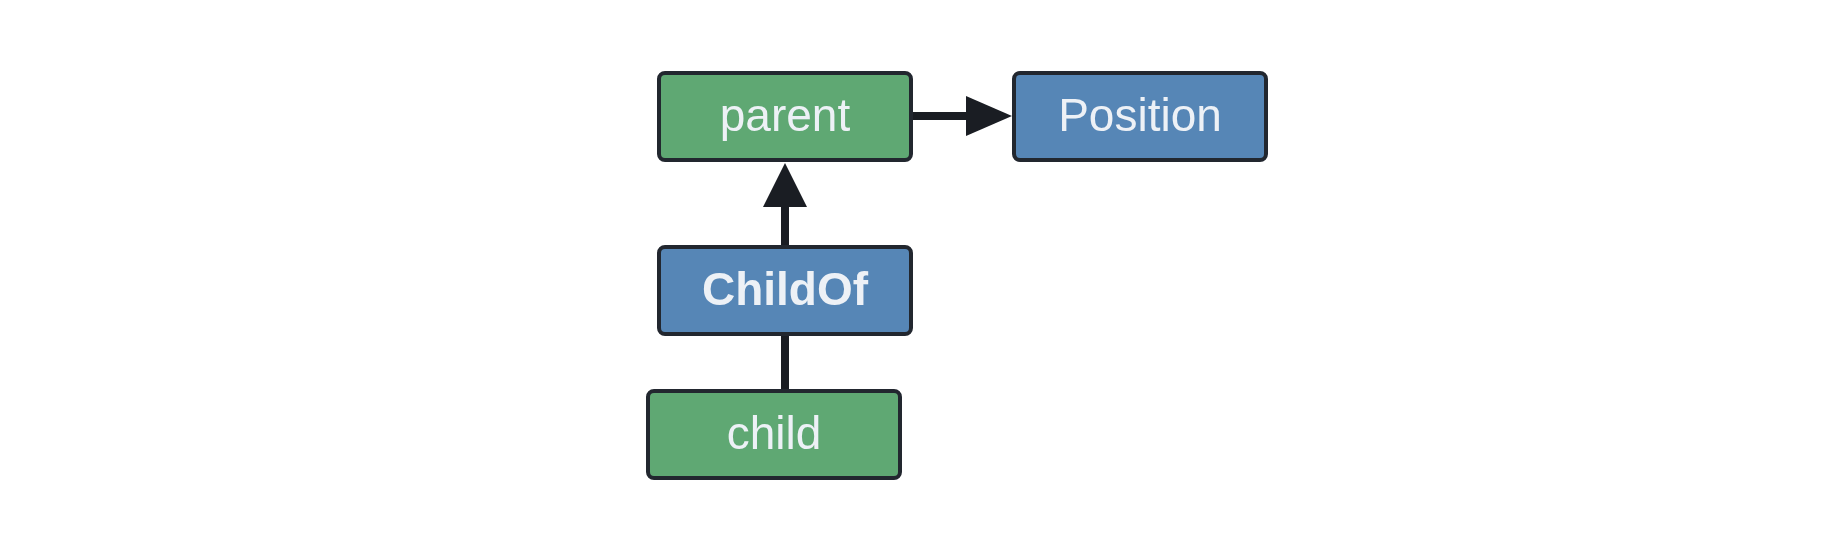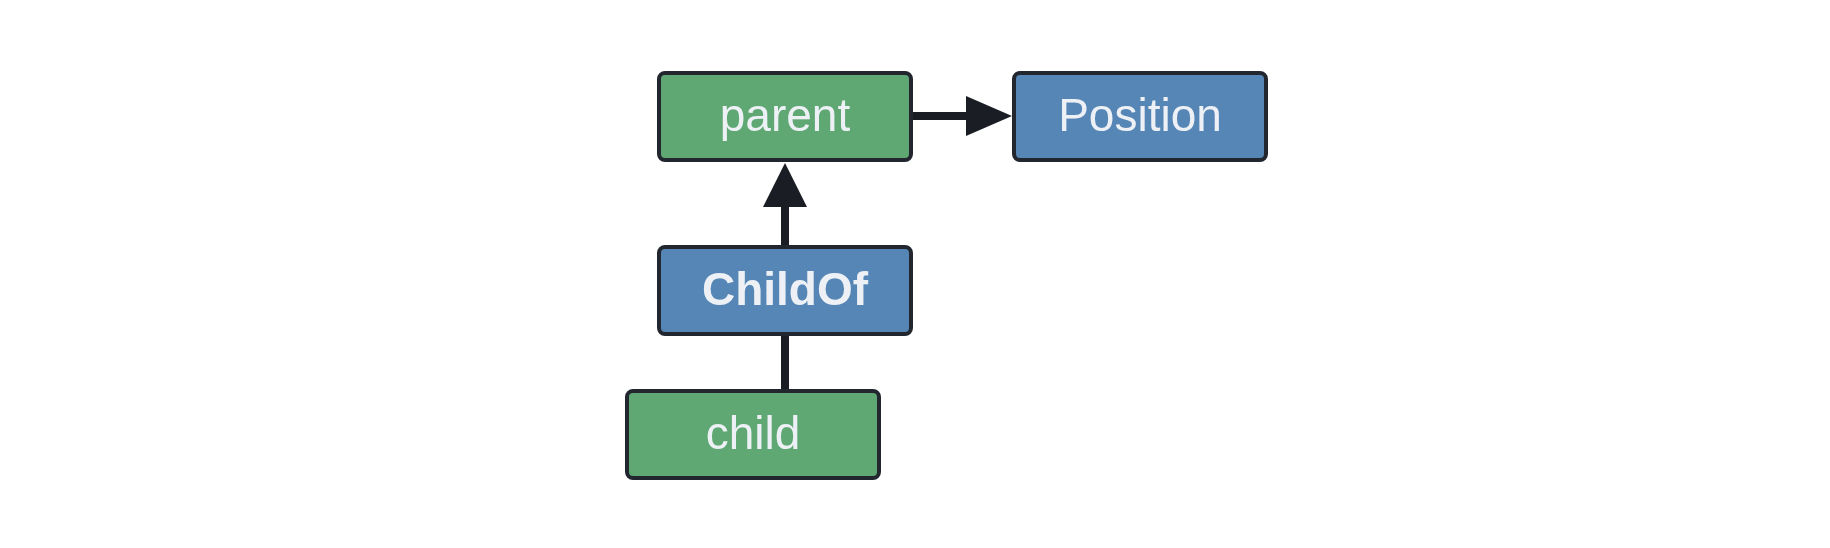--- a/index.html
+++ b/index.html
@@ -53,21 +53,21 @@
     line-height: 1;
     color: var(--label-text);
     white-space: nowrap;
     padding-bottom: 3px;
   }
   .node-green { background: var(--entity-fill); }
   .node-blue  { background: var(--component-fill); }
   #node-parent   { left: 657px;  top: 71px; }
   #node-position { left: 1012px; top: 71px; }
   #node-childof  { left: 657px;  top: 245px; font-weight: bold; }
-  #node-child    { left: 625px;  top: 389px; }
+  #node-child    { left: 646px;  top: 389px; }
 </style>
 </head>
 <body>
 
 <div class="canvas">
 
   <svg class="connector-layer" viewBox="0 0 1830 548">
 
     <g>
       <rect class="connector-shaft" x="911" y="112" width="56" height="8"></rect>

